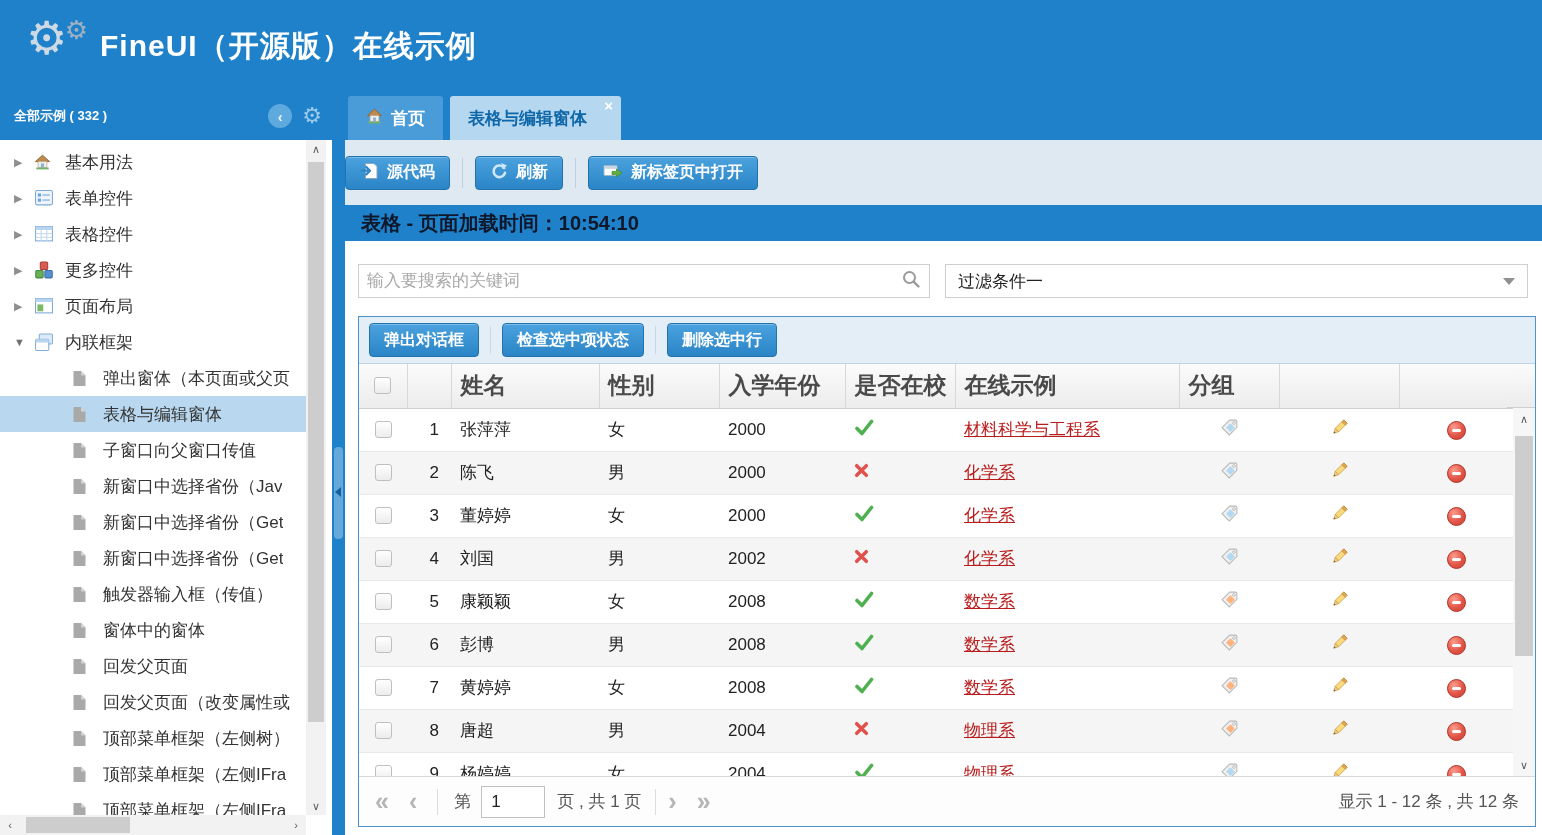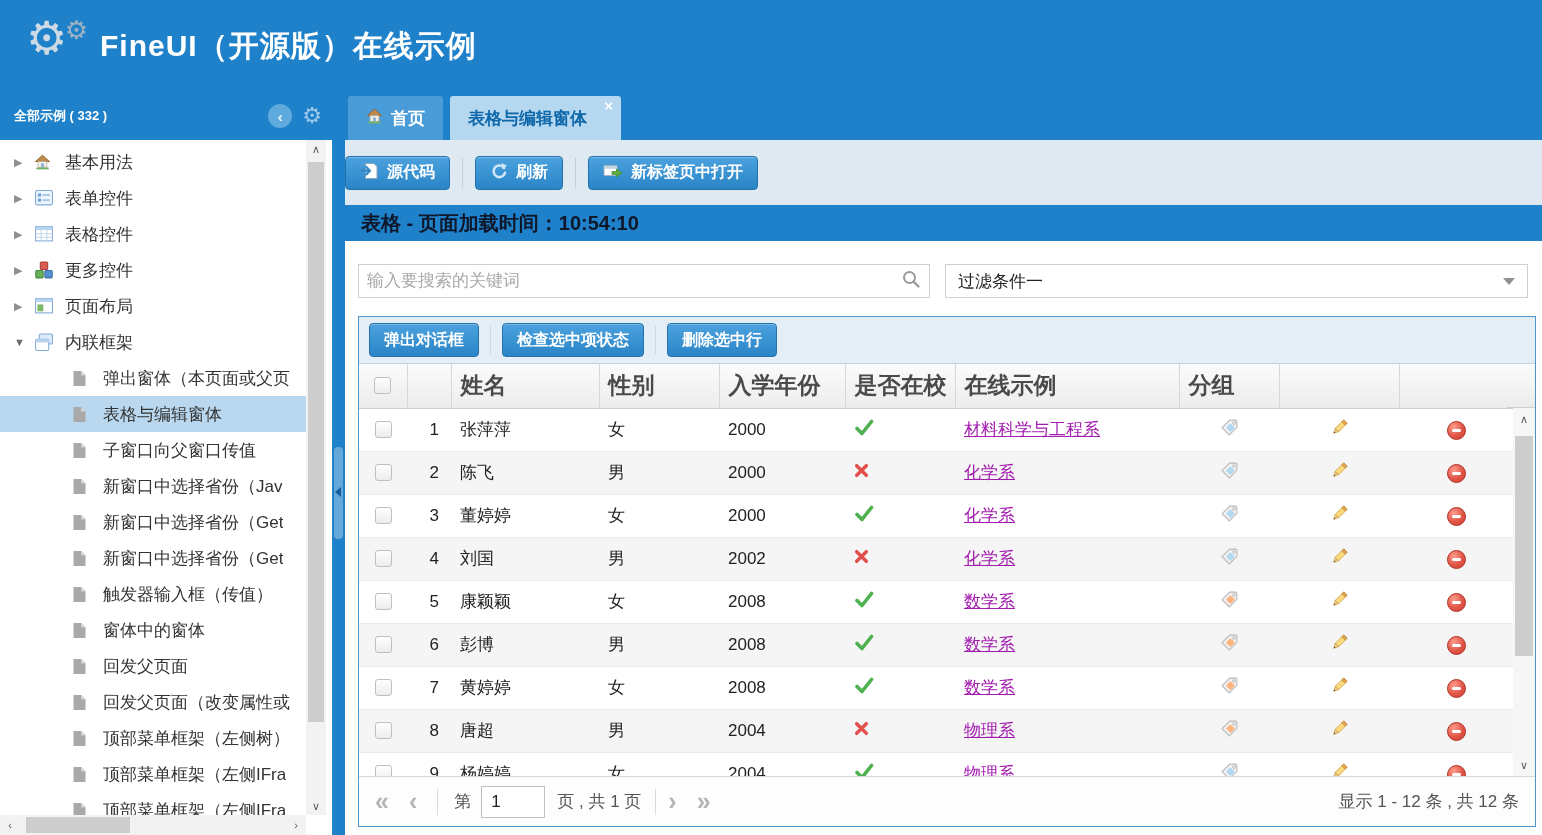--- a/index.html
+++ b/index.html
@@ -77,21 +77,21 @@
 .grid-wrap { flex:1; position:relative; overflow:hidden; }
 table { border-collapse:collapse; table-layout:fixed; width:1154px; }
 thead th { height:44px; background:linear-gradient(#fbfbfb,#ececec); border-bottom:1px solid #cfcfcf; border-right:1px solid #d8d8d8; font-size:23px; font-weight:bold; color:#4a4a4a; text-align:left; padding-left:9px; }
 thead th:last-child { border-right:none; }
 .head-filler { position:absolute; top:0; right:0; width:28px; height:44px; background:linear-gradient(#fbfbfb,#ececec); border-bottom:1px solid #cfcfcf; }
 tbody td { height:43px; border-bottom:1px solid #e9e9e9; font-size:17px; color:#222; padding-left:9px; overflow:hidden; }
 tbody tr:nth-child(even) { background:#f5f5f5; }
 .c-num { text-align:right; padding-right:12px; padding-left:0; }
 .c-ctr { text-align:center; padding-left:0; }
 .checkbox { width:17px; height:17px; border:1px solid #bfbfbf; border-radius:3px; background:linear-gradient(#fff,#ececec); }
-.major-link { color:#a21caf; text-decoration:underline; }
+.major-link { color:#b91c1c; text-decoration:underline; }
 .del-ico { width:19px; height:19px; border-radius:50%; background:radial-gradient(circle at 35% 30%, #ff9c8c, #e05547 55%, #ce4032); border:1px solid #b23429; position:relative; display:inline-block; vertical-align:middle; }
 .del-bar { position:absolute; left:4px; right:4px; top:7px; height:3px; background:#fff; border-radius:1.5px; }
 
 
 .vscroll { position:absolute; top:44px; right:0; bottom:0; width:22px; background:#f6f6f6; }
 .vscroll .sb-arrow { width:22px; }
 .vscroll .up { top:2px; }
 .vscroll .down { bottom:2px; }
 .vscroll .sb-thumb { left:2px; right:2px; top:28px; height:220px; }
 

